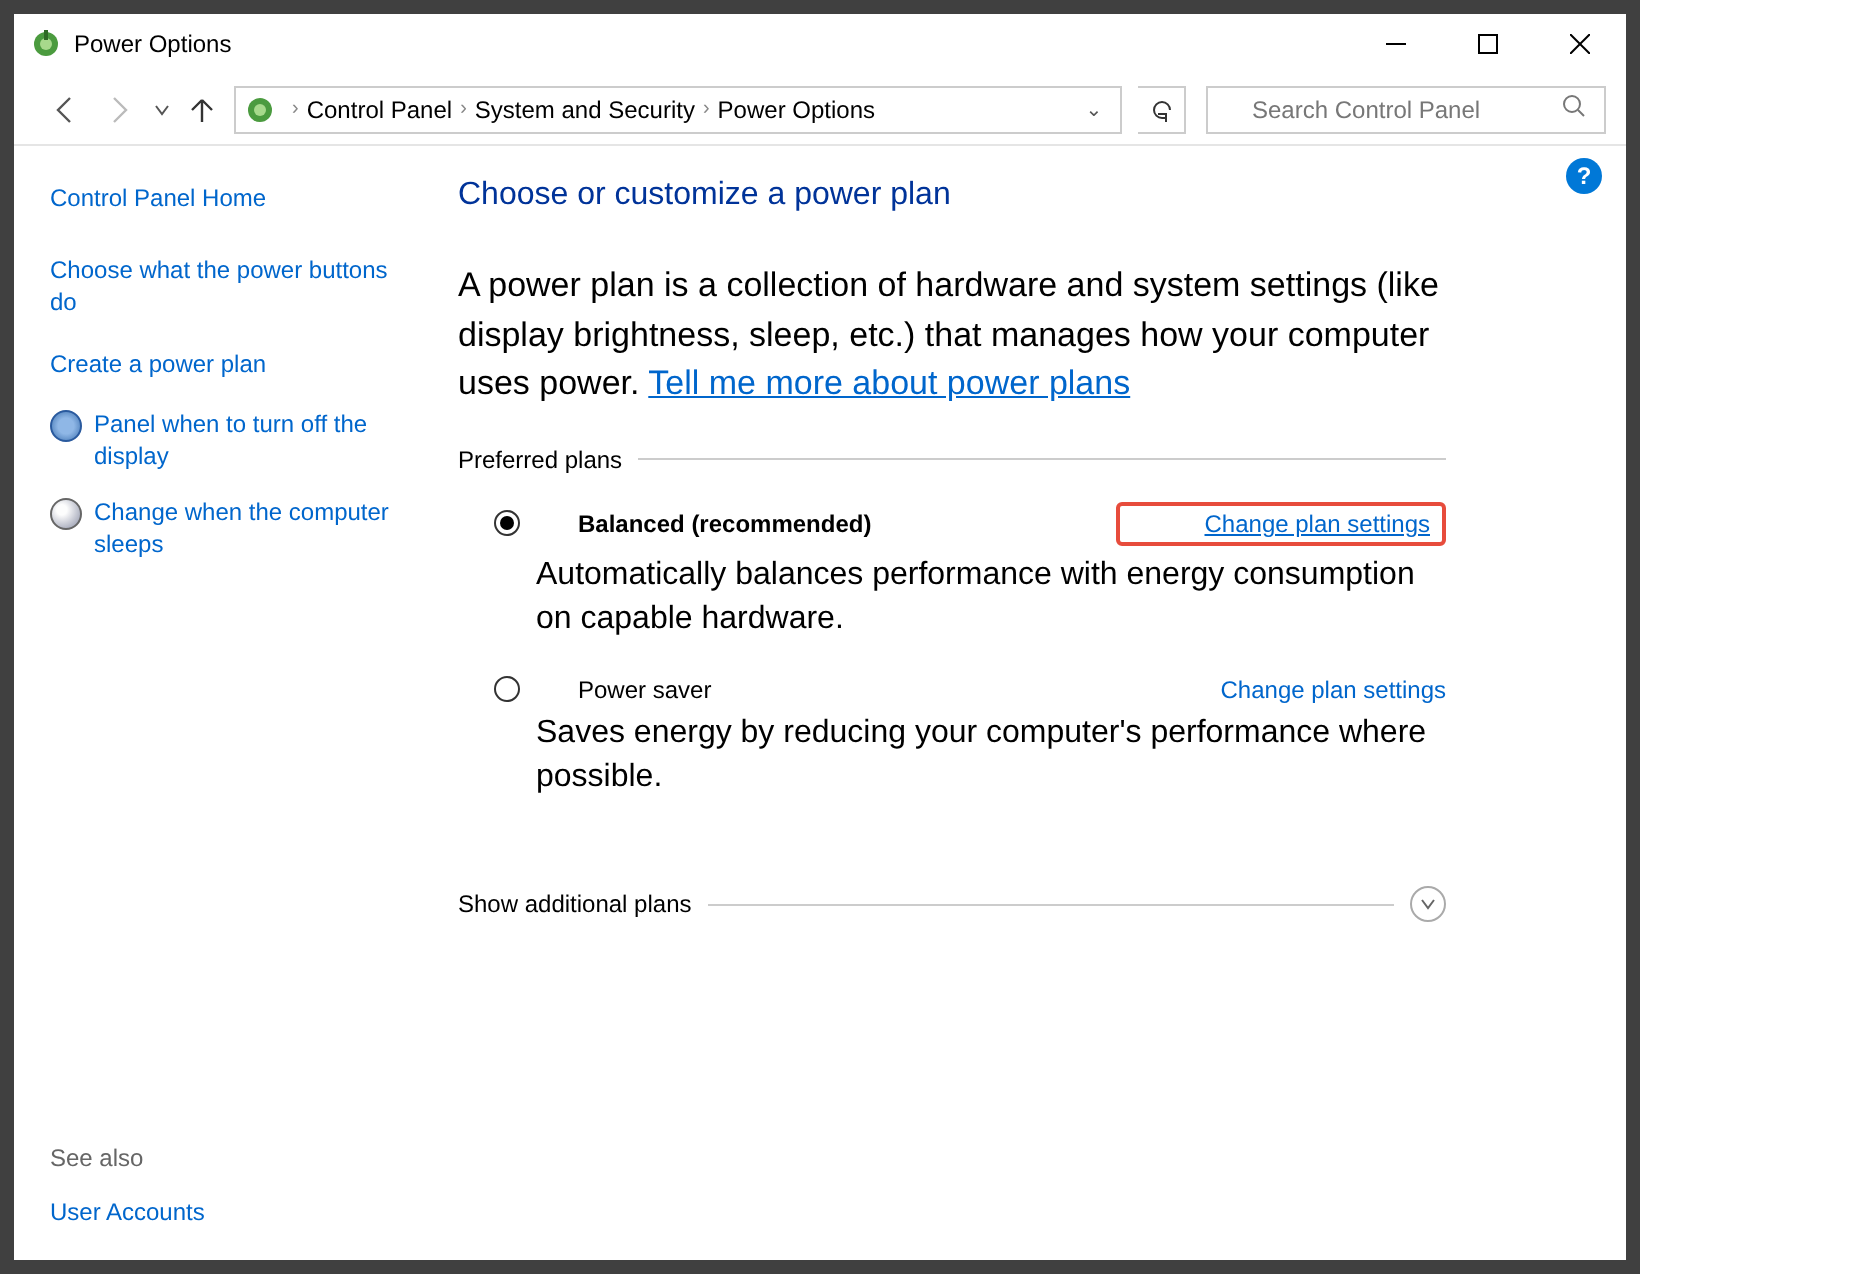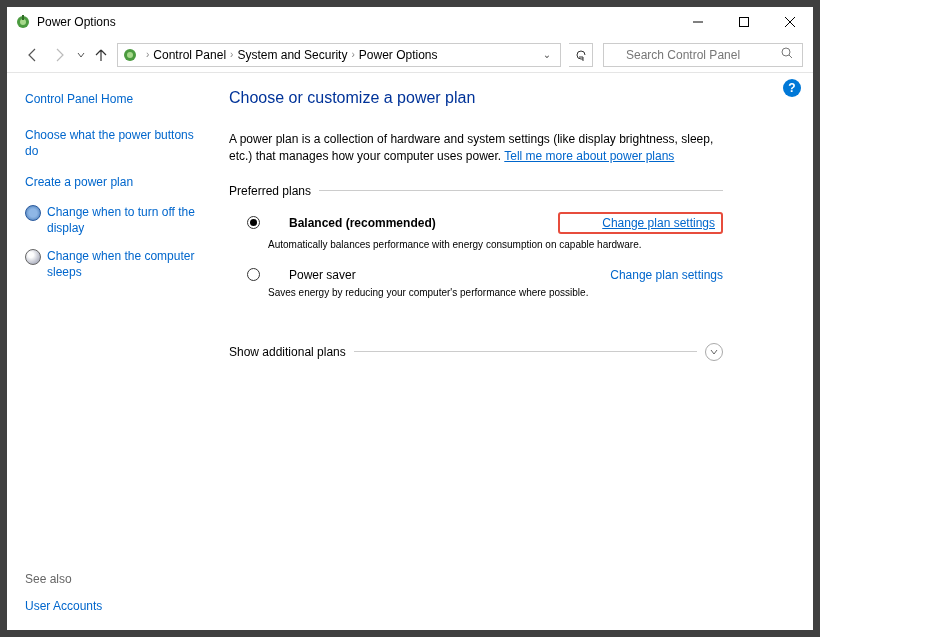--- a/index.html
+++ b/index.html
@@ -33,34 +33,34 @@
 .side-link { color: #0066cc; font-size: 12px; margin-bottom: 14px; cursor: pointer; line-height: 1.35; text-align:left;}
 .side-row { display:flex; align-items:flex-start; gap:6px; margin-bottom: 12px; }
 .side-icon { width:16px; height:16px; flex-shrink:0; margin-top:1px; border-radius:50%; }
 .side-icon.power { background: radial-gradient(circle, #8fb7e6 40%, #3a6fae 100%); border:1px solid #2a5a9e; }
 .side-icon.moon { background: radial-gradient(circle at 35% 35%, #fdfdfd 20%, #8a8fa5 100%); border:1px solid #666; }
 .side-spacer { flex:1; }
 .see-also { color:#666; margin-bottom: 12px; font-size:12px;}
 .content { flex:1; padding: 16px 90px 16px 12px; position:relative; }
 .help-icon { position:absolute; top: 6px; right: 12px; width:18px; height:18px; border-radius:50%; background:#0078d7; color:#fff; font-size:12px; font-weight:bold; display:flex; align-items:center; justify-content:center; }
 .heading { color: #003399; font-size: 16px; font-weight: normal; margin-bottom: 24px; }
-.intro { font-size: 12px; color:#000; line-height:1.45; margin-bottom: 18px; }
+.intro { font-size: 17px; color:#000; line-height:1.45; margin-bottom: 18px; }
 .intro a { color: #0066cc; text-decoration: underline; }
 .section-label { font-size:12px; color:#000; position:relative; margin-bottom: 14px; display:flex; align-items:center; }
 .section-label .line { flex:1; height:1px; background:#ccc; margin-left: 8px; }
 .plan { margin: 0 0 16px 18px; }
 .plan-head { display:flex; align-items:center; }
 .radio { width:13px; height:13px; border:1px solid #333; border-radius:50%; margin-right:8px; display:flex; align-items:center; justify-content:center; flex-shrink:0; }
 .radio.checked::after { content:""; width:7px; height:7px; background:#000; border-radius:50%; }
 .plan-name { flex:1; font-size:12px;padding-left:21px; }
 .plan-name.bold { font-weight:600; }
 .plan-link { color:#0066cc; font-size:12px; cursor:pointer;margin-left:36px; }
 .plan-link.highlighted { text-decoration: underline; }
 .highlight-box { border: 2px solid #e74c3c; border-radius: 3px; padding: 2px 6px; }
-.plan-desc { font-size:10px; color:#000; margin: 4px 0 0 21px; line-height:1.4;}
+.plan-desc { font-size:16px; color:#000; margin: 4px 0 0 21px; line-height:1.4;}
 .expand-row { display:flex; align-items:center; margin-top: 43px; }
 .expand-row .line { flex:1; height:1px; background:#ccc; margin: 0 8px; }
 .expand-btn { width:18px; height:18px; border:1px solid #aaa; border-radius:50%; display:flex; align-items:center; justify-content:center; color:#666; font-size:10px;}
 </style>
 </head>
 <body>
 
 <div class="window">
 
   <div class="titlebar">
@@ -145,21 +145,21 @@
 
   <div class="body">
 
     <div class="sidebar">
       <div class="side-link">Control Panel Home</div>
       <div style="height:6px"></div>
       <div class="side-link">Choose what the power buttons do</div>
       <div class="side-link">Create a power plan</div>
       <div class="side-row">
         <span class="side-icon power"></span>
-        <span class="side-link" style="margin-bottom:0">Change when to turn off the display</span>
+        <span class="side-link" style="margin-bottom:0">Panel when to turn off the display</span>
       </div>
       <div class="side-row">
         <span class="side-icon moon"></span>
         <span class="side-link" style="margin-bottom:0">Change when the computer sleeps</span>
       </div>
       <div class="side-spacer"></div>
       <div class="see-also">See also</div>
       <div class="side-link" style="margin-bottom:6px">User Accounts</div>
     </div>
 

